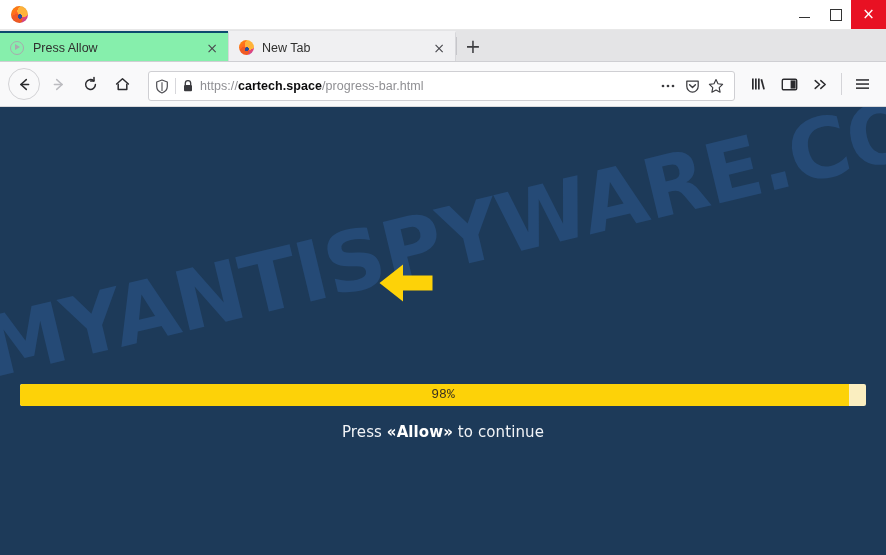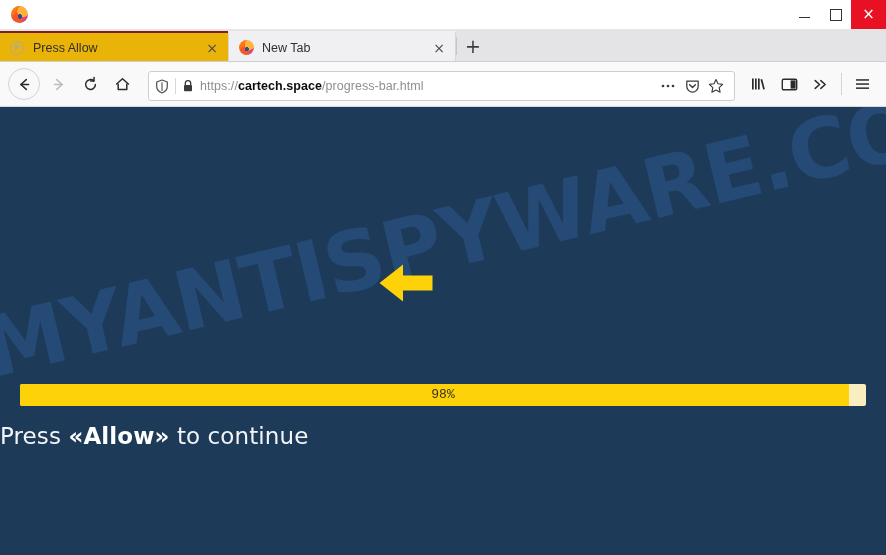--- a/index.html
+++ b/index.html
@@ -122,22 +122,22 @@
     display: flex;
     align-items: center;
     box-sizing: border-box;
     padding: 0 6px 0 9px;
     font-size: 12.5px;
     color: #30302f;
     min-width: 0;
   }
   .tab.active {
     width: 228px;
-    background: #eab308;
-    border-top: 2px solid #7f1d1d;
+    background: #86efac;
+    border-top: 2px solid #0c4a6e;
     margin-top: 17px;
   }
   .tab.inactive {
     width: 228px;
     background: #f0f0f2;
     border-top: 2px solid transparent;
     border-left: 1px solid #d7d7db;
     border-right: 1px solid #d7d7db;
     justify-content: space-between;
   }
@@ -376,23 +376,23 @@
     text-align: center;
     font-size: 13px;
     color: #3a3220;
     font-family: Liberation Mono, monospace;
   }
   .continue-text {
     position: absolute;
     left: 0;
     right: 0;
     top: 316px;
-    text-align: left;
+    text-align: center;
     color: #f2f4f7;
-    font-size: 23px;
+    font-size: 15px;
     font-family: "DejaVu Sans", sans-serif;
     letter-spacing: .1px;
   }
   .continue-text b { font-weight: bold; color: #ffffff; }
 </style>
 </head>
 <body>
 
 <div class="browser-window">
 

